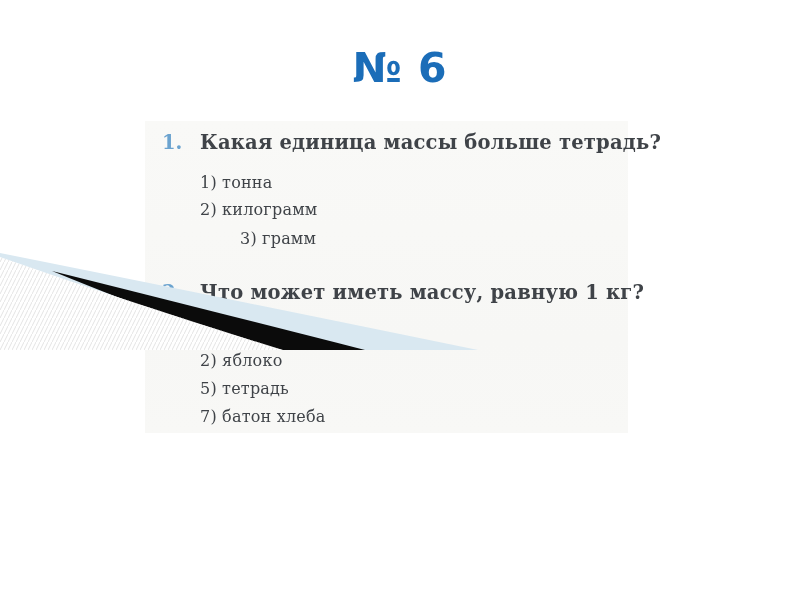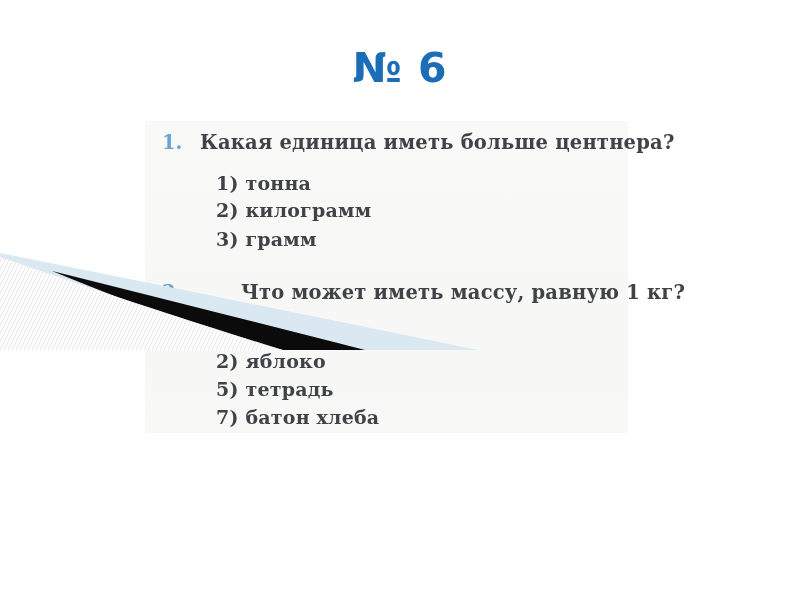--- a/index.html
+++ b/index.html
@@ -52,33 +52,32 @@
     font-weight: bold;
     color: var(--number-blue, #6ba3cf);
   }
   .q-text {
     font-size: 19.5px;
     font-weight: bold;
     letter-spacing: 0.2px;
   }
   .opt {
     position: absolute;
-    left: 71px;
+    left: 55px;
     white-space: nowrap;
-    font-size: 19px;
+    font-size: 16px;
     line-height: 24px;
     letter-spacing: 0.2px;
     color: var(--text-dark, #43474b);
-    font-weight: bold;
   }
   .q1-row { top: 10px; }
   .q1-opt0 { top: 50px; }
   .q1-opt1 { top: 77px; text-align: center; }
-  .q1-opt2 { top: 106px; }
-  .q2-row { top: 160px; gap: 41px; }
+  .q1-opt2 { top: 106px; margin-left: 40px; }
+  .q2-row { top: 160px; }
   .q2-opt0 { top: 200px; }
   .q2-opt1 { top: 228px; }
   .q2-opt2 { top: 256px; }
   .q2-opt3 { top: 284px; }
   .deco {
     position: absolute;
     left: 0;
     bottom: 0;
     display: block;
   }
@@ -87,21 +86,21 @@
 <body>
 
 <div class="slide">
 
   <h1 class="slide-title">№ 6</h1>
 
   <div class="scan">
 
     <div class="q-row q1-row">
       <span class="q-num">1.</span>
-      <span class="q-text">Какая единица иметь больше центнера?</span>
+      <span class="q-text">Какая единица массы больше тетрадь?</span>
     </div>
     <div class="opt q1-opt0">1) тонна</div>
     <div class="opt q1-opt1">2) килограмм</div>
     <div class="opt q1-opt2">3) грамм</div>
 
     <div class="q-row q2-row">
       <span class="q-num">2.</span>
       <span class="q-text">Что может иметь массу, равную 1 кг?</span>
     </div>
     <div class="opt q2-opt0">1) булочка</div>

